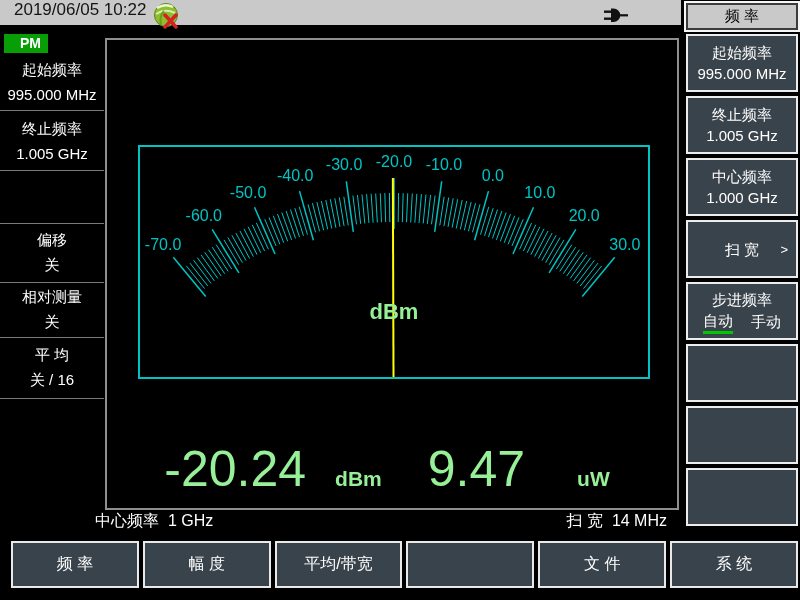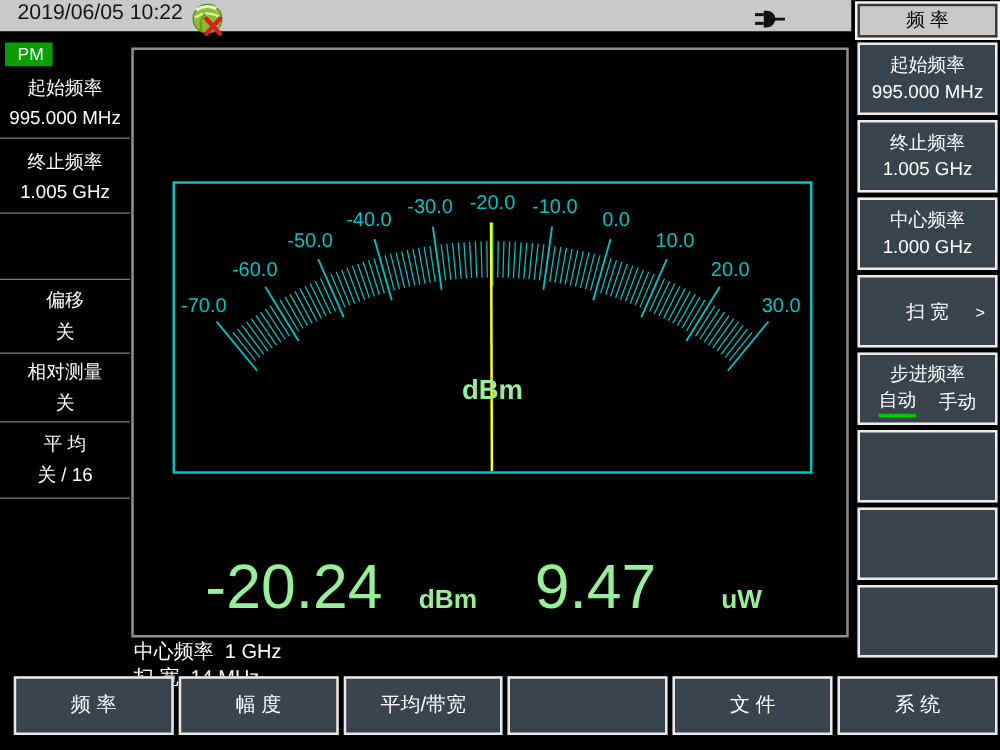--- a/index.html
+++ b/index.html
@@ -24,39 +24,39 @@
     background:#39434b;border:2px solid #ececec;
     display:flex;flex-direction:column;align-items:center;justify-content:center;
     color:#fff;font-size:15px;line-height:21px;cursor:pointer;}
   .side-btn .arrow-row{display:flex;width:100%;align-items:center;justify-content:center;position:relative;}
   .side-btn .arrow{position:absolute;right:8px;font-size:13px;}
   .opt-row{display:flex;gap:18px;align-items:center;}
   .opt{padding-bottom:0;}
   .opt.selected{border-bottom:3px solid #00c800;}
   
   .left-panel{position:absolute;left:0;top:31px;width:104px;color:#fff;}
-  .pm-badge{display:inline-block;margin:3px 0 0 4px;padding:1px 7px 2px 10px;
-    background:#089e08;color:#fff;font-size:14px;font-weight:normal;}
+  .pm-badge{display:inline-block;margin:3px 0 0 4px;padding:1px 7px 2px 16px;
+    background:#089e08;color:#fff;font-size:14px;font-weight:bold;}
   .lp-section{display:flex;flex-direction:column;align-items:center;justify-content:center;
     gap:6px;border-bottom:1px solid #7a7a7a;font-size:15px;}
   .lp-s1{height:57px;}.lp-s2{height:59px;}.lp-s3{height:52px;}
   .lp-s4{height:58px;}.lp-s5{height:54px;}.lp-s6{height:60px;}
   
   .main-area{position:absolute;left:105px;top:38px;width:570px;height:468px;
     border:2px solid #8f8f8f;background:#000;}
   .gauge-box{position:absolute;left:31px;top:105px;width:508px;height:230px;
     border:2px solid #00c4c4;}
   .readout-row{position:absolute;left:0;top:371px;width:560px;
     display:flex;align-items:baseline;justify-content:center;margin-top:33px;}
   .readout-value{color:#97ef97;font-size:50px;line-height:1;}
   .readout-unit{color:#97ef97;font-size:21px;font-weight:bold;line-height:1;}
   .mr1{margin-left:29px;} .mr2{margin-left:46px;} .mr3{margin-left:52px;}
   
-  .status-bar{position:absolute;left:107px;top:511px;width:572px;height:22px;
-    display:flex;justify-content:space-between;color:#fff;font-size:16px;flex-direction:column;}
+  .status-bar{position:absolute;left:95px;top:511px;width:572px;height:22px;
+    display:flex;justify-content:space-between;color:#fff;font-size:16px;}
   .status-bar span{white-space:pre;}
   
   .bottom-bar{position:absolute;left:11px;top:541px;width:787px;height:47px;
     display:flex;gap:4px;}
   .bottom-btn{flex:1;background:#39434b;border:2px solid #e9e9e9;
     display:flex;align-items:center;justify-content:center;
     color:#fff;font-size:16px;cursor:pointer;}
 </style>
 </head>
 <body>

